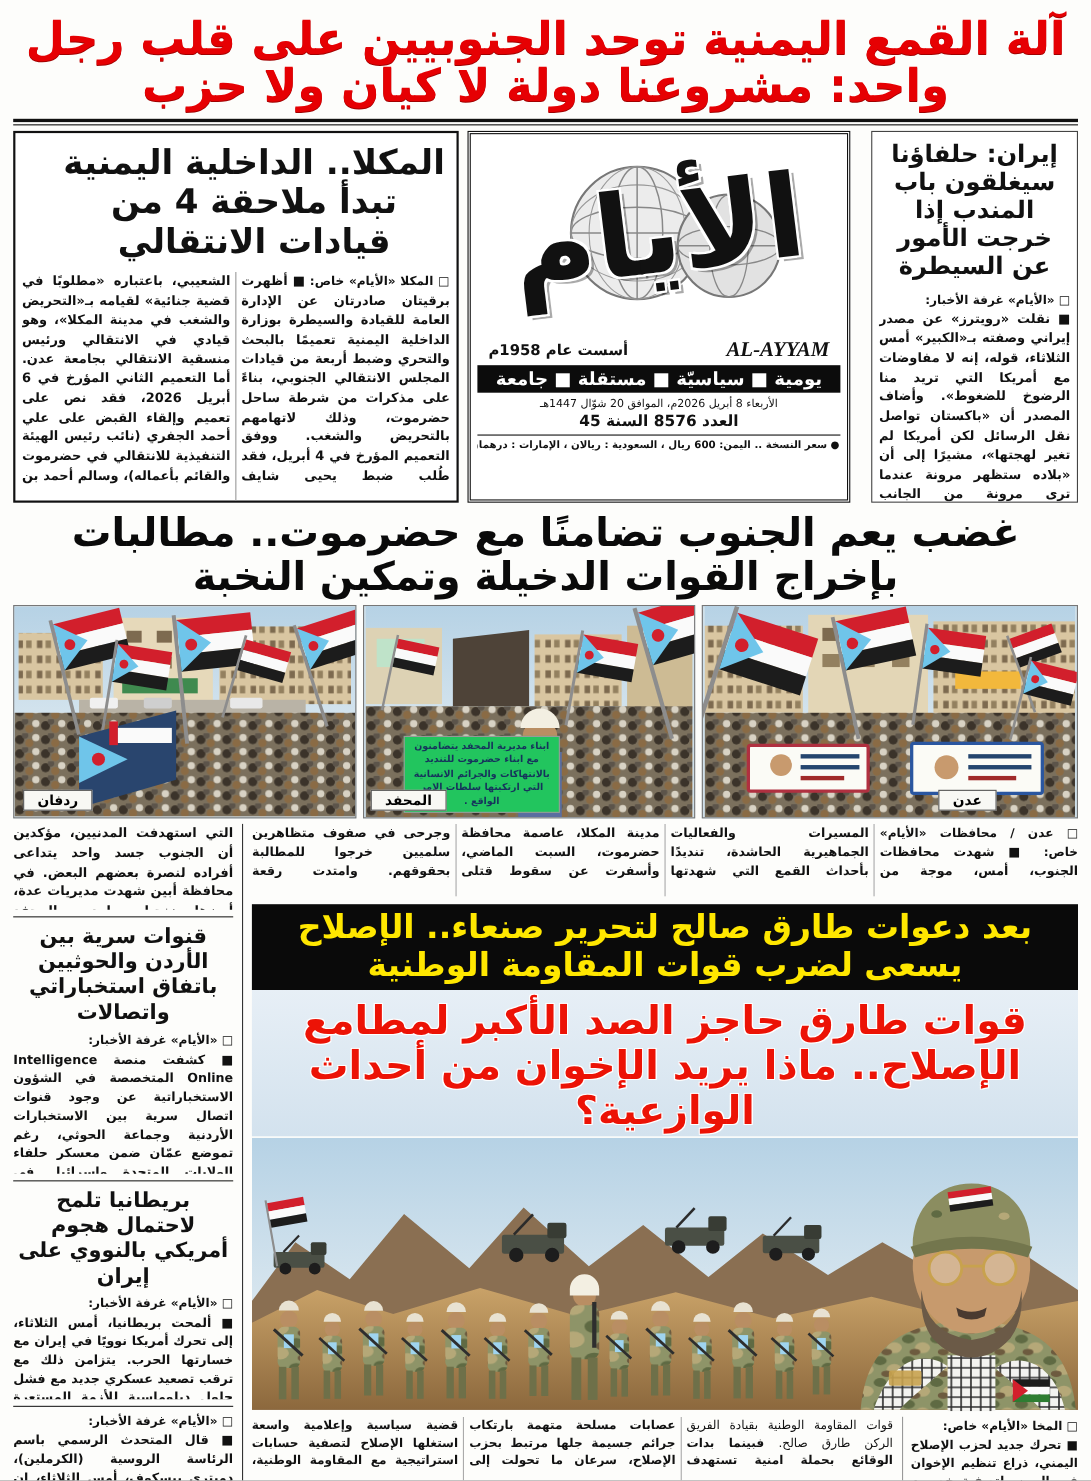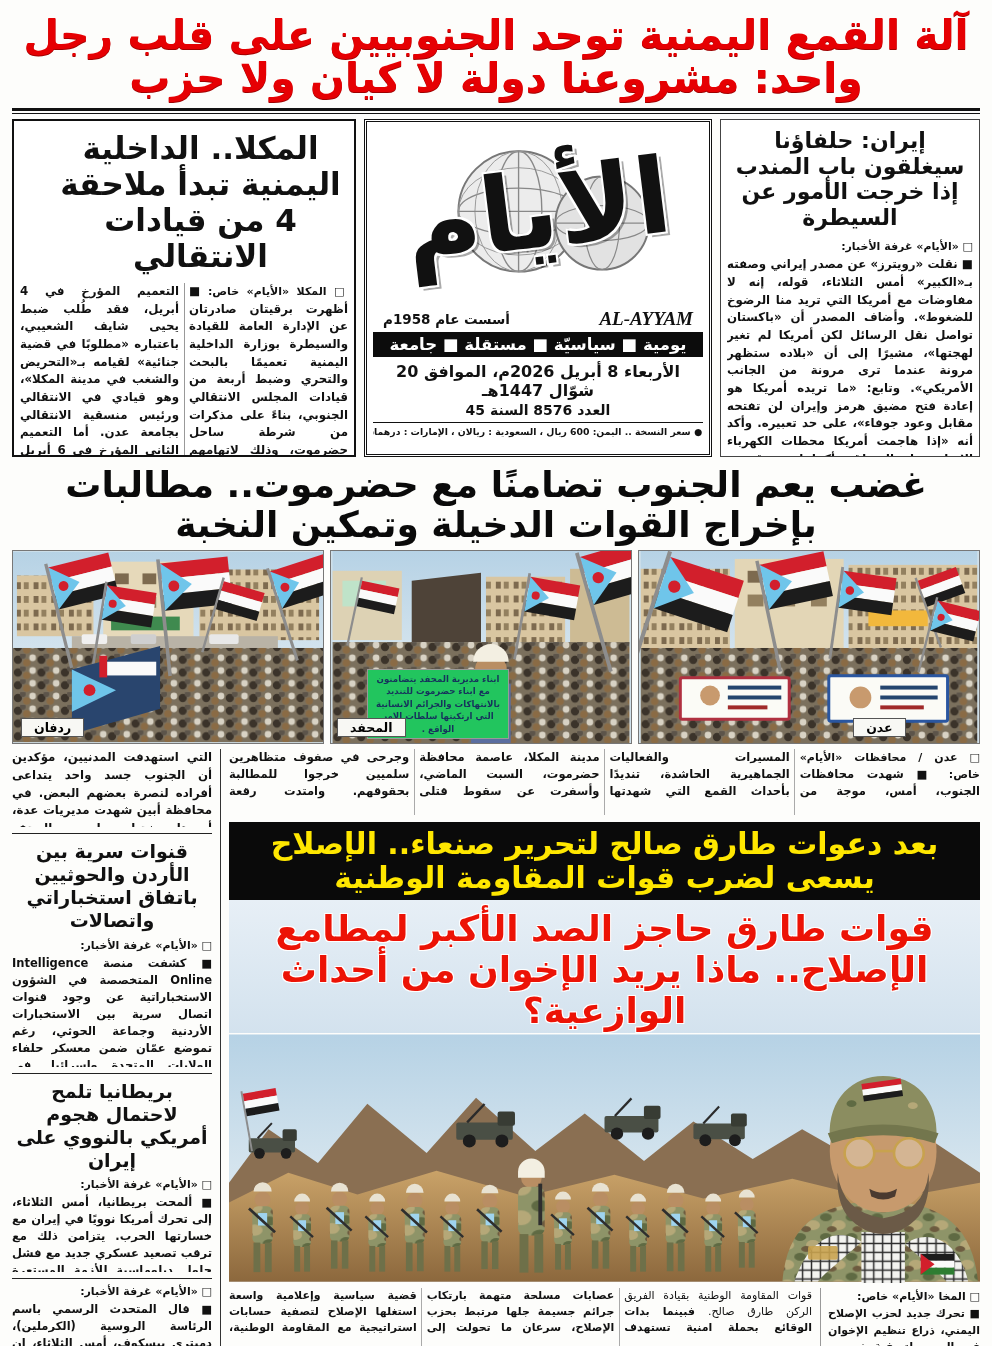--- a/index.html
+++ b/index.html
@@ -7,21 +7,21 @@
   .page{width:992px;height:1346px;background:#fdfdfb;margin:0 auto;position:relative;
         box-sizing:border-box;padding:6px 12px;overflow:hidden;color:#111;}
   
   .tophead{color:#e60003;font-weight:900;font-size:41px;line-height:1.05;text-align:center;
            padding:8px 2px 6px;letter-spacing:-1px;
            text-shadow:0 1px 0 #a00000;}
   .rule2{border-top:3px solid #111;border-bottom:1px solid #111;height:2px;margin:2px 0 5px;}
   
   .hrow{display:flex;gap:8px;align-items:stretch;height:338px;}
   .abox{border:2px solid #111;box-sizing:border-box;padding:4px 6px;overflow:hidden;background:#fff;}
-  .iran{width:260px;border:1px solid #444;}
+  .iran{width:188px;border:1px solid #444;margin-left:11px;}
   .mast{width:348px;border:3px double #111;display:flex;flex-direction:column;}
   .mukl{width:356px;flex:1;}
   h1,h2,h3{margin:0;}
   .bighead{font-weight:900;text-align:center;line-height:1.16;letter-spacing:-1px;}
   .mukl .bighead{font-size:31px;padding:6px 0 8px;margin-left:33px;}
   .iran .bighead{font-size:22px;padding:4px 0 8px;}
   .kick{font-size:11px;font-weight:700;margin:2px 0 3px;}
   .body{font-size:11.8px;font-weight:700;line-height:1.5;text-align:justify;overflow:hidden;}
   .cols2{column-count:2;column-gap:10px;column-rule:1px solid #999;height:212px;}
   .iran .body{height:252px;}
@@ -29,21 +29,21 @@
   .logoarea{position:relative;height:182px;overflow:hidden;}
   .logoarea svg{position:absolute;inset:0;}
   .logotxt{position:absolute;inset:0;display:flex;align-items:center;justify-content:center;
            font-size:104px;font-weight:900;transform:rotate(-7deg) translateY(-6px);
            text-shadow:2px 2px 0 #fff,-2px -2px 0 #fff,2px -2px 0 #fff,-2px 2px 0 #fff,4px 4px 0 #00000055;}
   .foundrow{display:flex;justify-content:space-between;align-items:center;padding:0 10px 2px;}
   .alayyam{font-family:"Liberation Serif",serif;font-style:italic;font-weight:700;font-size:19px;direction:ltr;}
   .founded{font-size:13.5px;font-weight:900;}
   .tagbar{background:#0c0c0c;color:#fff;font-weight:900;font-size:16.5px;text-align:center;
           padding:3px 0;letter-spacing:1px;}
-  .dateln{font-size:16px;font-weight:700;text-align:center;padding:5px 2px 1px;}
+  .dateln{font-size:10px;font-weight:400;text-align:center;padding:5px 2px 1px;}
   .issueln{font-size:14px;font-weight:900;text-align:center;padding:1px 0 4px;}
   .priceln{border-top:1.5px solid #111;font-size:9.3px;font-weight:700;text-align:center;
            padding:3px 1px;white-space:nowrap;overflow:hidden;}
   
   .blackhead{font-size:36px;font-weight:900;text-align:center;letter-spacing:-1.5px;
              line-height:1.1;padding:8px 0 6px;color:#0a0a0a;}
   
   .pstrip{display:flex;gap:6px;height:194px;}
   .photo{position:relative;overflow:hidden;border:1px solid #777;background:#cfe0ea;}
   .photo svg{display:block;width:100%;height:100%;}

